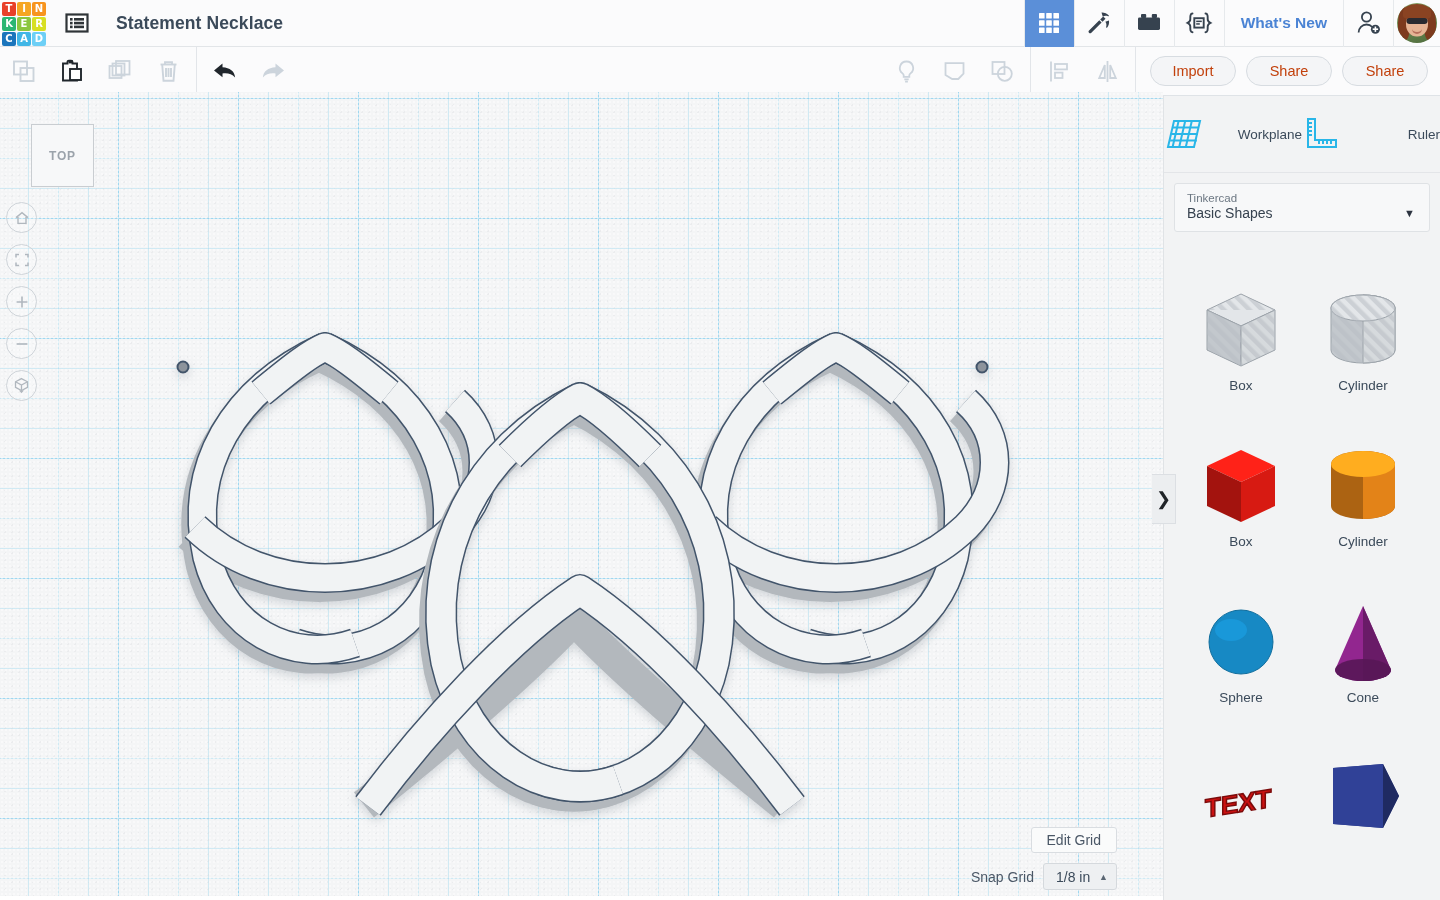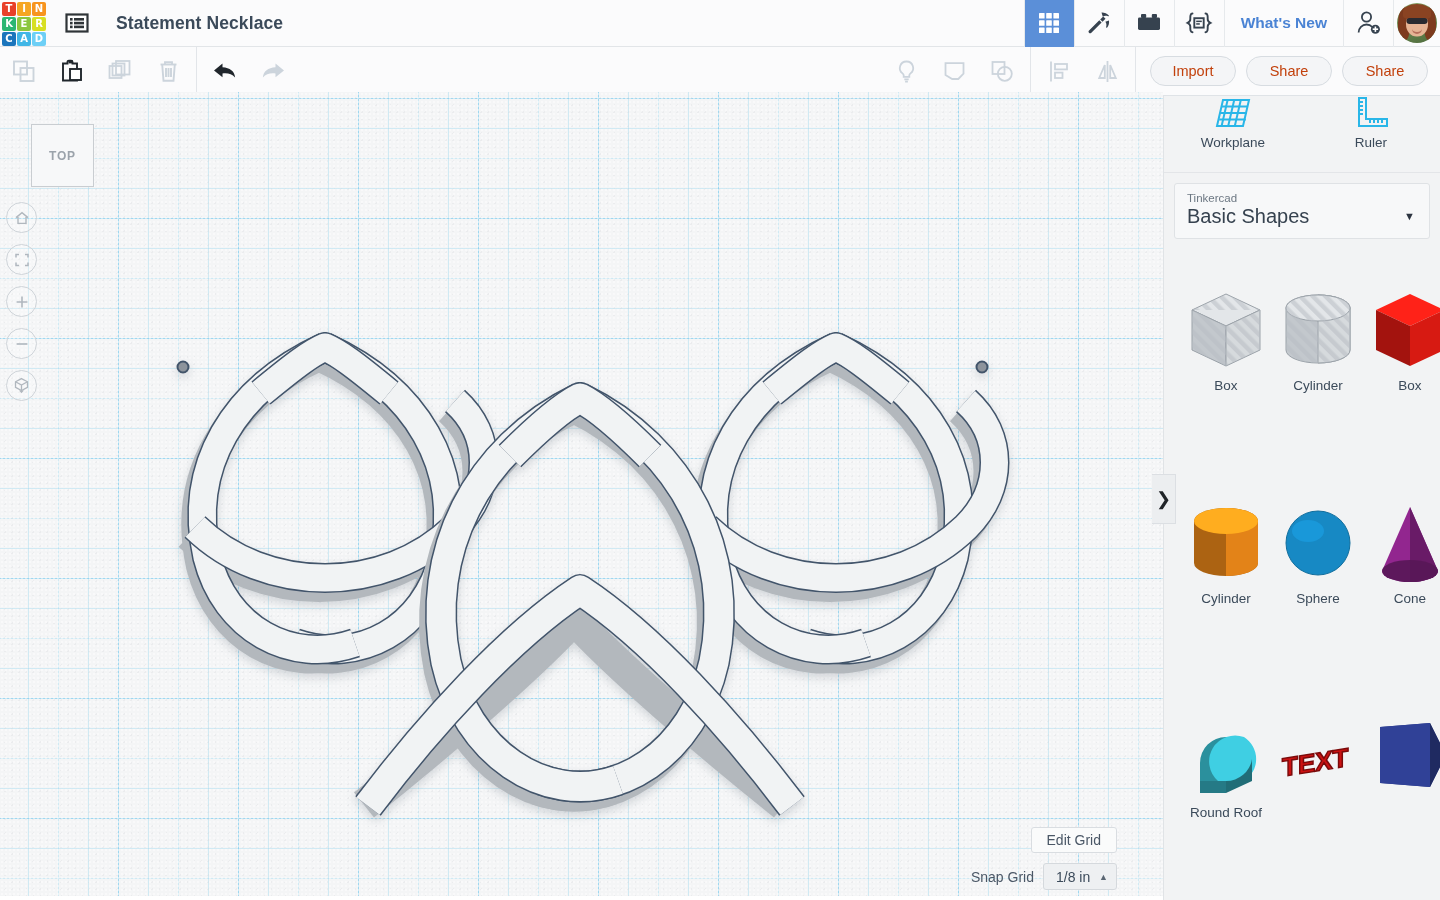--- a/index.html
+++ b/index.html
@@ -160,39 +160,39 @@
     font-size: 18px; color: #202428; cursor: pointer; z-index: 6;
   }
 
   
   .rpanel {
     position: absolute; top: 96px; right: 0; width: 277px; height: 804px;
     background: #f2f3f4; border-left: 1px solid #e0e3e6;
   }
   .rp-tools { display: flex; height: 77px; border-bottom: 1px solid #e3e5e8; }
   .rp-tool {
-    flex: 1; display: flex; flex-direction: column; align-items: center;
-    justify-content: flex-start; cursor: pointer; gap: 5px;
+    flex: 1; display: flex; align-items: center;
+    justify-content: space-between; cursor: pointer; gap: 5px;
   }
   .rp-tool .lbl { font-size: 13.5px; color: #3b4a5a; }
   .rp-select-wrap { padding: 10px 10px 0 10px; }
   .rp-select {
     background: #f7f8f9; border: 1px solid #dfe2e5; border-radius: 3px;
     padding: 8px 12px 10px 12px; position: relative; cursor: pointer;
   }
   .rp-select .small { font-size: 11.5px; color: #6d7883; margin-bottom: 1px; }
-  .rp-select .big { font-size: 20px; color: #36424f; }
+  .rp-select .big { font-size: 14px; color: #36424f; }
   .rp-select .caret {
     position: absolute; right: 14px; top: 50%; transform: translateY(-10%);
     font-size: 11px; color: #2c3440;
   }
   .rp-grid {
     position: absolute; top: 168px; left: 0; right: 0; bottom: 0;
     overflow: hidden; padding: 12px 16px 0 16px;
-    display: grid; grid-template-columns: 1fr 1fr 1fr; gap: 16px 0px;
+    display: grid; grid-template-columns: 1fr 1fr; gap: 0px 0px;
   }
   .shape-cell {
     height: 138px; display: flex; flex-direction: column;
     align-items: center; justify-content: flex-start; padding-top: 8px; cursor: pointer;
   }
   .shape-art { height: 92px; display: flex; align-items: center; justify-content: center; }
   .shape-lbl { font-size: 13.5px; color: #3b4a5a; margin-top: 2px; }
 </style>
 </head>
 <body>
@@ -673,31 +673,20 @@
               <path d="M46,10 L74,74 a28,11 0 0 1 -56,0 z" fill="#92268f"></path>
                <path d="M46,10 L74,74 a28,11 0 0 1 -28,11 z" fill="#691b67"></path>
                <ellipse cx="46" cy="74" rx="28" ry="11" fill="#581756" opacity=".9"></ellipse>
             </svg>
           </div>
           <div class="shape-lbl">Cone</div>
         </div>
         <div class="shape-cell">
           <div class="shape-art">
             <svg width="92" height="92" viewBox="0 0 92 92">
-              <path d="M20,70 v-18 a26,26 0 0 1 26,-26 h18 v22 a26,26 0 0 0 -26,26 z" fill="#2b909d"></path>
-               <path d="M64,26 a26,26 0 0 1 0,44 h-26 a26,26 0 0 1 26,-44 z" fill="#3fcfe3"></path>
-               <path d="M20,70 h26 v12 h-26 z" fill="#257a86"></path>
-               <path d="M46,70 a26,26 0 0 0 26,-22 v22 l-26,12 z" fill="#216d77"></path>
-            </svg>
-          </div>
-          <div class="shape-lbl">Round Roof</div>
-        </div>
-        <div class="shape-cell">
-          <div class="shape-art">
-            <svg width="92" height="92" viewBox="0 0 92 92">
               <g fill="#cc1111" font-family="Liberation Sans" font-weight="bold">
                  <text x="10" y="58" font-size="26" transform="skewY(-9) translate(0,9)" stroke="#7a0a0a" stroke-width="1.5">TEXT</text>
                </g>
             </svg>
           </div>
           <div class="shape-lbl"></div>
         </div>
         <div class="shape-cell">
           <div class="shape-art">
             <svg width="92" height="92" viewBox="0 0 92 92">

